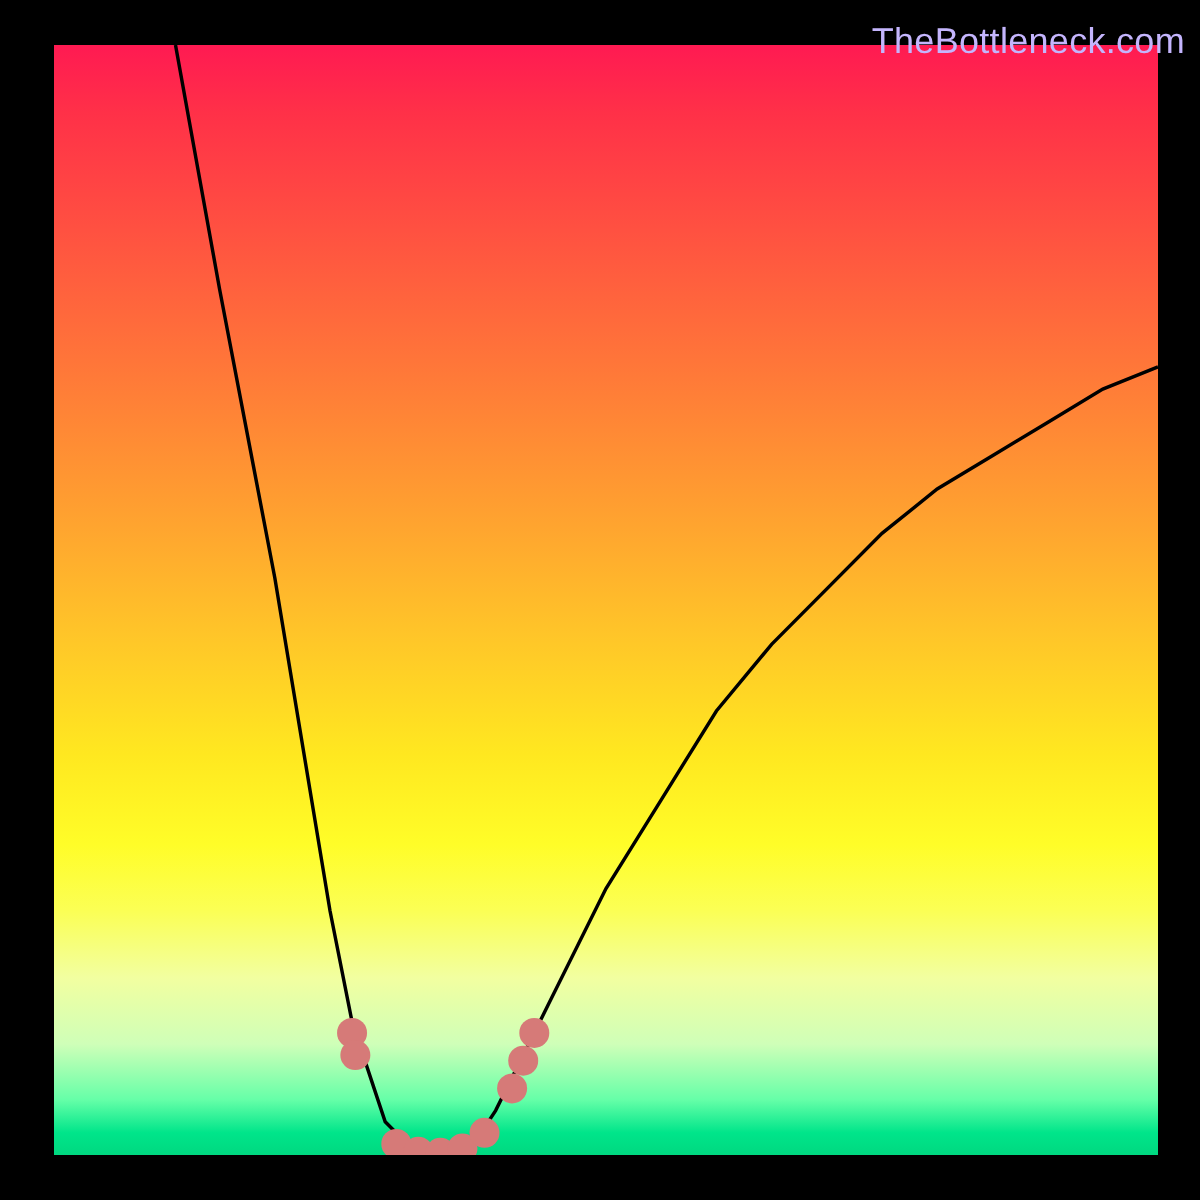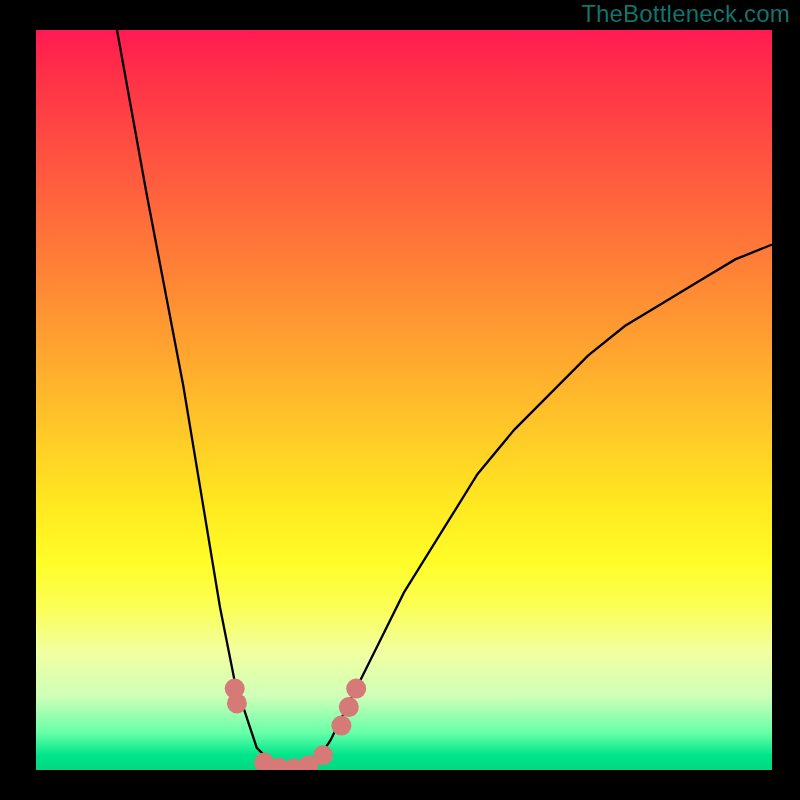--- a/index.html
+++ b/index.html
@@ -12,23 +12,23 @@
     font-family: Arial, Helvetica, sans-serif;
   }
   .frame {
     position: relative;
     width: 800px;
     height: 800px;
     background: #000;
   }
   .watermark {
     position: absolute;
-    top: 0;
+    top: 14px;
     right: 10px;
-    color: #0f766e;
+    color: #c4b5fd;
     font-size: 24px;
     font-weight: 500;
     z-index: 10;
     letter-spacing: 0.2px;
   }
   .plot-area {
     position: absolute;
     left: 36px;
     top: 30px;
     width: 736px;

